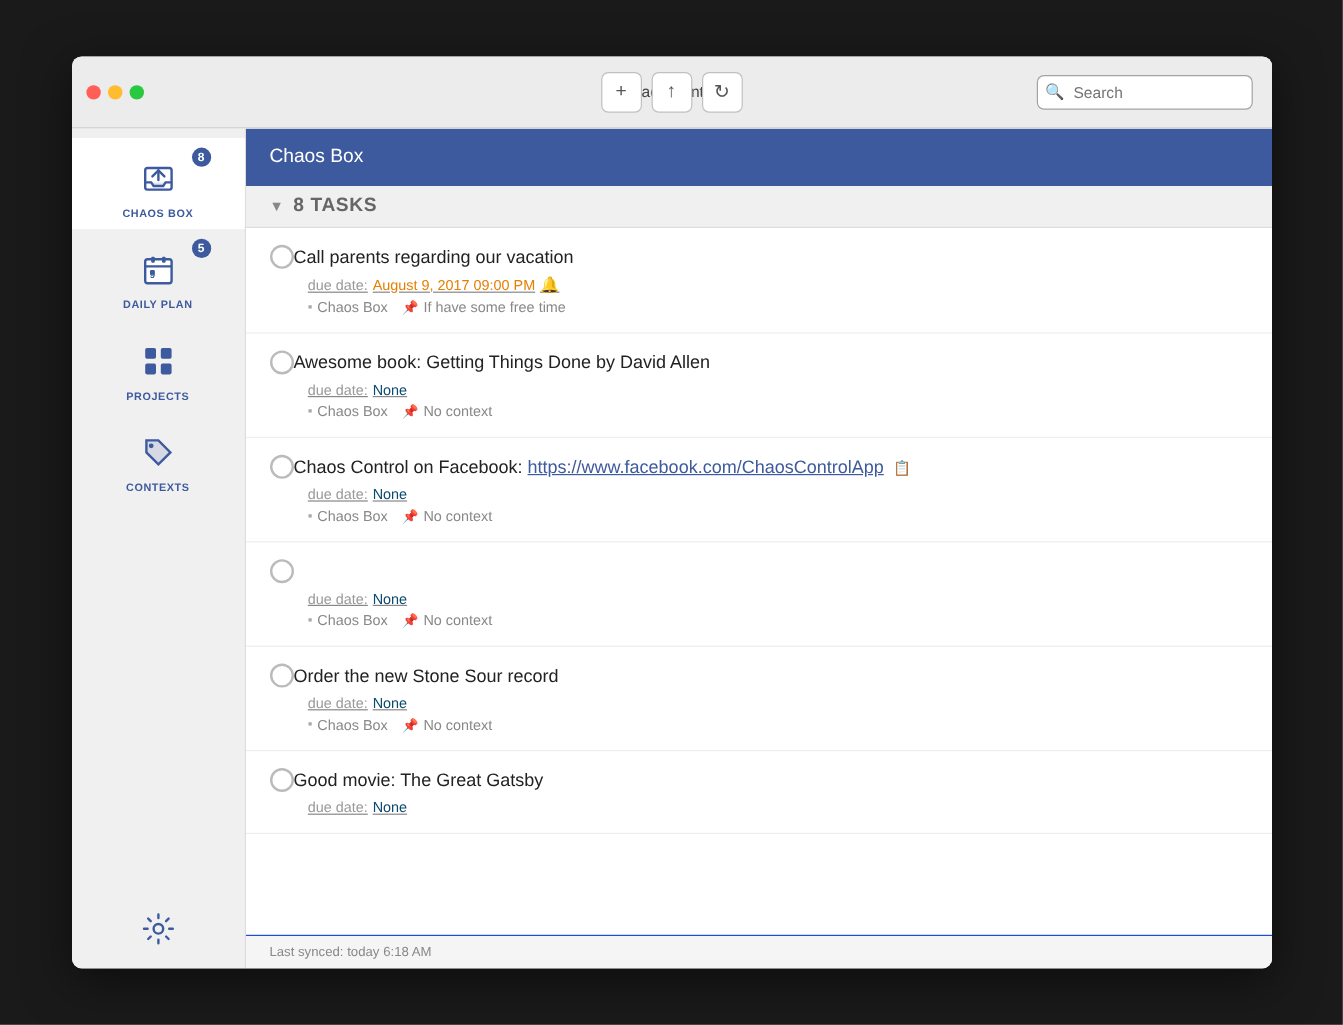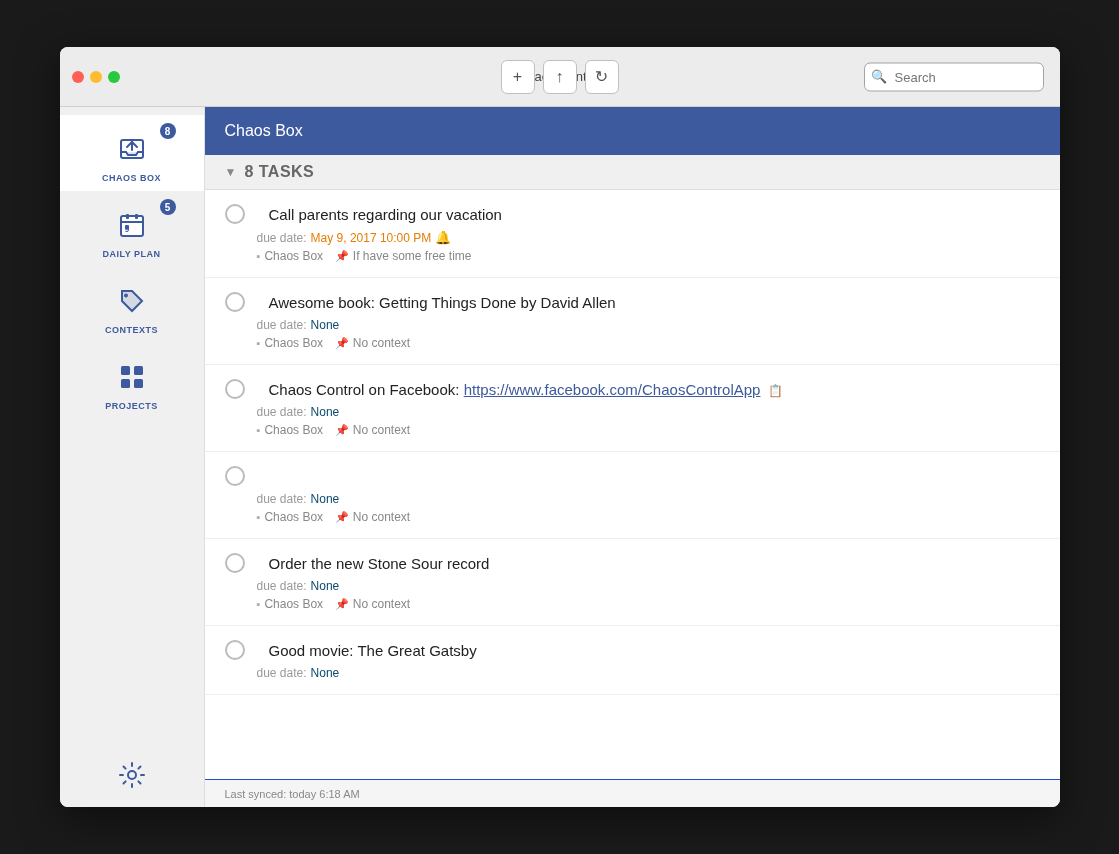--- a/index.html
+++ b/index.html
@@ -211,21 +211,21 @@
       overflow-y: auto;
       background: white;
     }
     .task-item {
       padding: 14px 20px 10px;
       border-bottom: 1px solid #eee;
     }
     .task-title-row {
       display: flex;
       align-items: center;
-      gap: 24px;
+      gap: 0;
       margin-bottom: 6px;
     }
     .task-checkbox {
       width: 20px;
       height: 20px;
       border-radius: 50%;
       border: 2px solid #bbb;
       flex-shrink: 0;
       cursor: pointer;
       background: white;
@@ -242,20 +242,21 @@
       padding-left: 32px;
       margin-bottom: 4px;
     }
     .task-due {
       font-size: 12px;
       color: #888;
       margin-bottom: 4px;
       display: flex;
       align-items: center;
       gap: 4px;
+      text-decoration: underline;
     }
     .task-due .due-label {
       color: #999;
     }
     .task-due .due-date {
       color: #e67e00;
       font-weight: 500;
     }
     .task-due .due-none {
       color: #0c4a6e;
@@ -343,37 +344,37 @@
             <rect x="7" y="14" width="4" height="4" rx="1" fill="#3d5a9e"></rect>
             <text x="9" y="21" fill="#3d5a9e" font-size="8" font-weight="bold" text-anchor="middle">9</text>
           </svg>
         </div>
         <span class="label">DAILY PLAN</span>
       </div>
 
       <div class="sidebar-item">
         <div class="icon-wrap">
           <svg width="28" height="28" viewBox="0 0 28 28" fill="none">
-            <path d="M4 4h10l10 10-10 10L4 14V4z" stroke="#3d5a9e" stroke-width="2" fill="#3d5a9e" fill-opacity="0.15"></path>
-            <circle cx="8" cy="8.5" r="2" fill="#3d5a9e"></circle>
-          </svg>
-        </div>
-        <span class="label">CONTEXTS</span>
-      </div>
-
-      <div class="sidebar-item">
-        <div class="icon-wrap">
-          <svg width="28" height="28" viewBox="0 0 28 28" fill="none">
             <rect x="3" y="3" width="9" height="9" rx="1.5" fill="#3d5a9e"></rect>
             <rect x="16" y="3" width="9" height="9" rx="1.5" fill="#3d5a9e"></rect>
             <rect x="3" y="16" width="9" height="9" rx="1.5" fill="#3d5a9e"></rect>
             <rect x="16" y="16" width="9" height="9" rx="1.5" fill="#3d5a9e"></rect>
           </svg>
         </div>
         <span class="label">PROJECTS</span>
+      </div>
+
+      <div class="sidebar-item">
+        <div class="icon-wrap">
+          <svg width="28" height="28" viewBox="0 0 28 28" fill="none">
+            <path d="M4 4h10l10 10-10 10L4 14V4z" stroke="#3d5a9e" stroke-width="2" fill="#3d5a9e" fill-opacity="0.15"></path>
+            <circle cx="8" cy="8.5" r="2" fill="#3d5a9e"></circle>
+          </svg>
+        </div>
+        <span class="label">CONTEXTS</span>
       </div>
 
       <div class="sidebar-bottom">
         <button class="settings-btn">
           <svg width="28" height="28" viewBox="0 0 28 28" fill="none">
             <circle cx="14" cy="14" r="4" stroke="#3d5a9e" stroke-width="2"></circle>
             <path d="M14 2v3M14 23v3M2 14h3M23 14h3M5.5 5.5l2.1 2.1M20.4 20.4l2.1 2.1M5.5 22.5l2.1-2.1M20.4 7.6l2.1-2.1" stroke="#3d5a9e" stroke-width="2" stroke-linecap="round"></path>
           </svg>
         </button>
       </div>
@@ -391,21 +392,21 @@
       <div class="task-list">
 
         <div class="task-item">
           <div class="task-title-row">
             <div class="task-checkbox"></div>
             <span class="task-title">Call parents regarding our vacation</span>
           </div>
           <div class="task-meta">
             <div class="task-due">
               <span class="due-label">due date:</span>
-              <span class="due-date" style="color:#e67e00;">May 9, 2017 10:00 PM</span>
+              <span class="due-date" style="color:#e67e00;">August 9, 2017 09:00 PM</span>
               <span class="alarm-icon">🔔</span>
             </div>
             <div class="task-tags">
               <span class="task-tag">
                 <span class="tag-icon">▪</span>
                 <span>Chaos Box</span>
               </span>
               <span class="task-tag">
                 <span class="tag-icon">📌</span>
                 <span>If have some free time</span>

